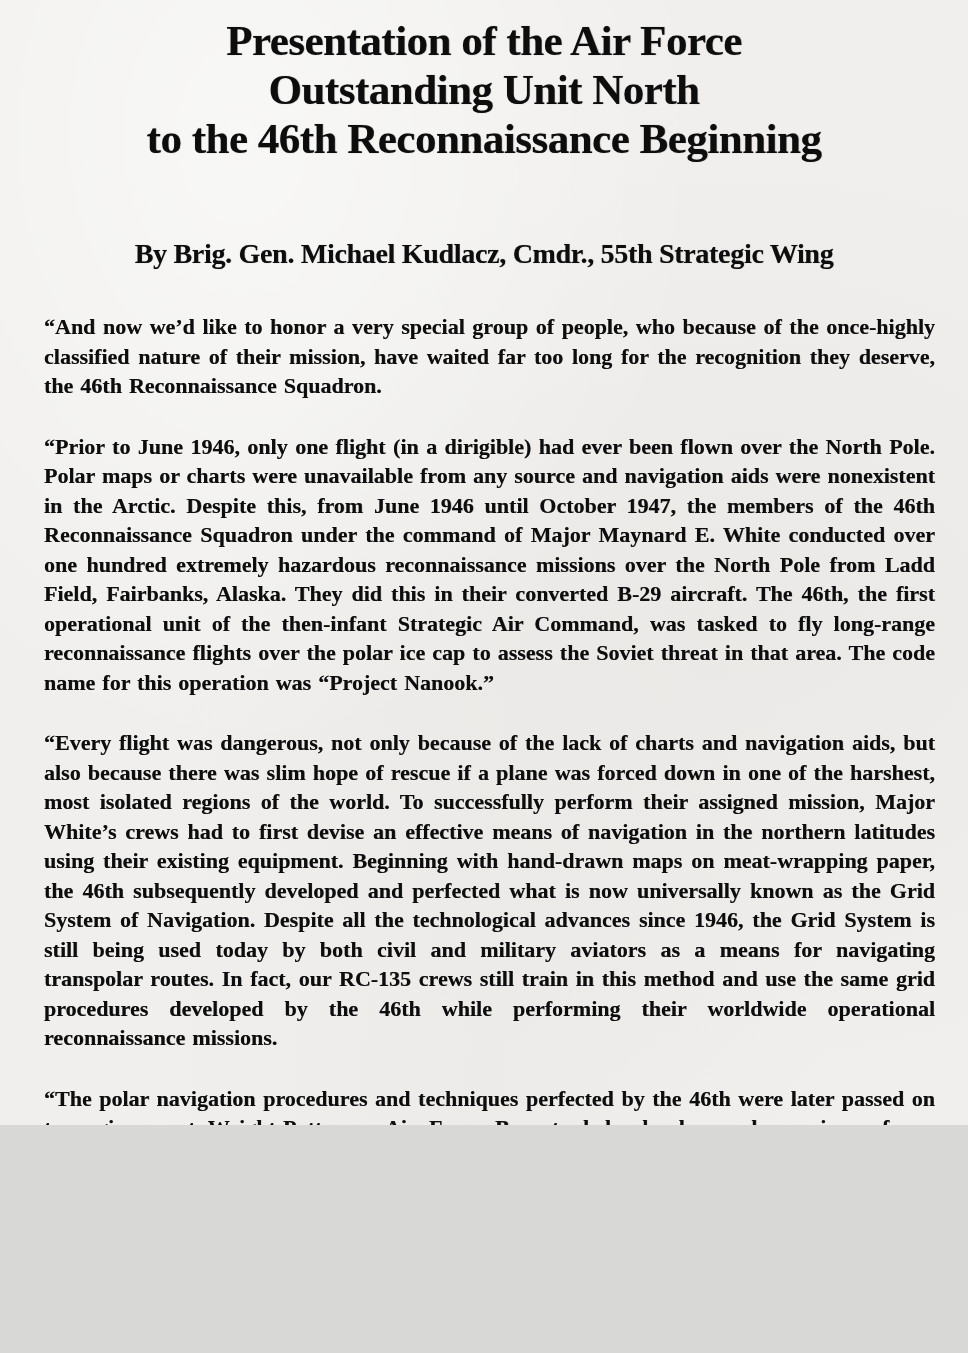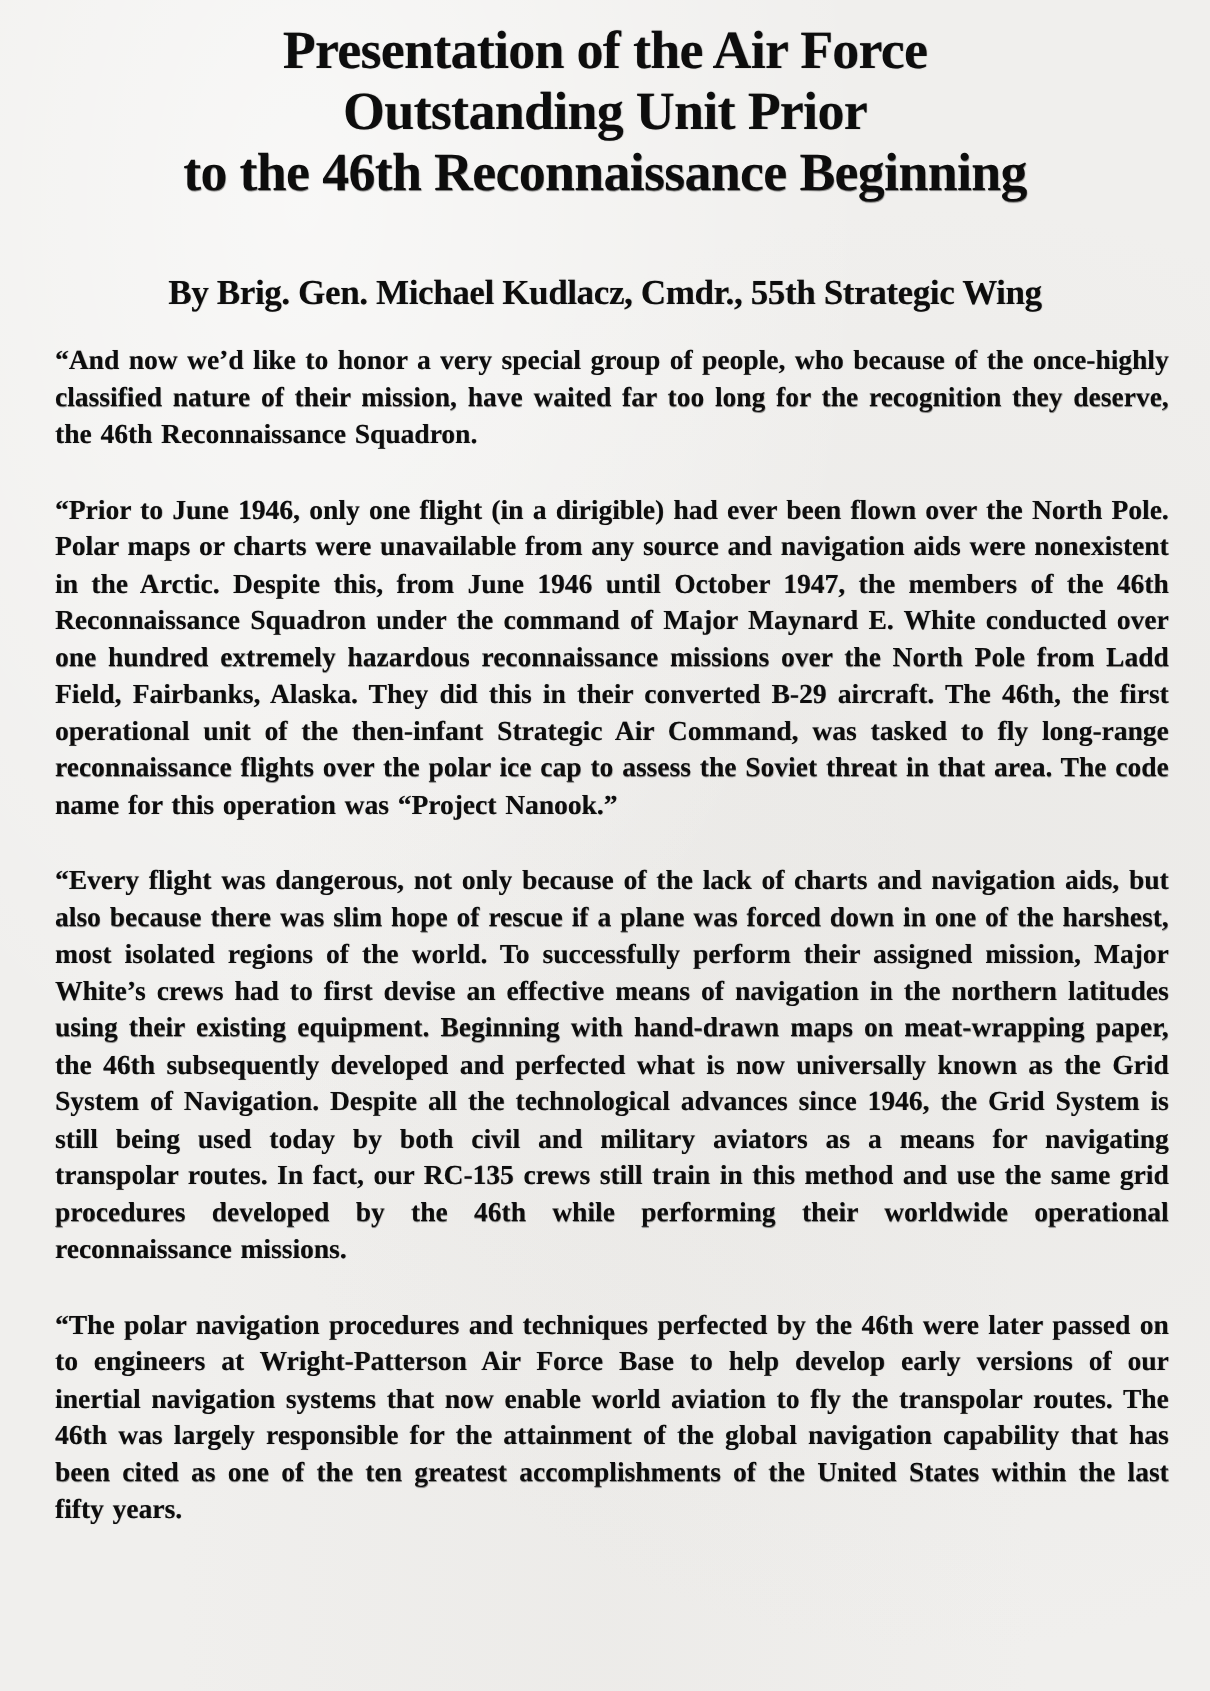--- a/index.html
+++ b/index.html
@@ -3,21 +3,21 @@
 <meta charset="utf-8">
 <style>
   html, body {
     margin: 0;
     padding: 0;
     background: #d8d8d6;
   }
   .page {
     position: relative;
     width: 968px;
-    height: 1353px;
+    height: 1125px;
     margin: 0 auto;
     box-sizing: border-box;
     padding-top: 16px;
     overflow: hidden;
     background:
       radial-gradient(ellipse at 25% 12%, rgba(255,255,255,0.55), rgba(255,255,255,0) 45%),
       radial-gradient(ellipse at 78% 55%, rgba(222,220,216,0.30), rgba(222,220,216,0) 55%),
       radial-gradient(ellipse at 50% 95%, rgba(226,224,220,0.25), rgba(226,224,220,0) 50%),
       #f0efed;
     font-family: "Liberation Serif", "DejaVu Serif", serif;
@@ -25,48 +25,48 @@
     color: #0d0d0d;
   }
   .title {
     text-align: center;
     font-size: 43px;
     line-height: 49px;
     letter-spacing: -0.5px;
     text-shadow: 0.4px 0.4px 0.8px rgba(15,15,15,0.55);
   }
   .byline {
-    margin-top: 54px;
+    margin-top: 73px;
     text-align: center;
     font-size: 28px;
     line-height: 35px;
     letter-spacing: -0.3px;
     text-shadow: 0.3px 0.3px 0.7px rgba(15,15,15,0.5);
   }
   .body-text {
-    margin: 21px 33px 0 44px;
+    margin: 41px 33px 0 44px;
     font-size: 22px;
     line-height: 29.5px;
     text-align: justify;
     text-shadow: 0.3px 0.3px 0.6px rgba(15,15,15,0.5);
   }
   .body-text p {
     margin: 0 0 31px 0;
     word-spacing: 1.5px;
     hyphens: none;
   }
 </style>
 </head>
 <body>
 
 <div class="page">
 
   <header class="title">
     <div>Presentation of the Air Force</div>
-    <div>Outstanding Unit Prior</div>
+    <div>Outstanding Unit North</div>
     <div>to the 46th Reconnaissance Beginning</div>
   </header>
 
   <div class="byline">
     <div>By Brig. Gen. Michael Kudlacz, Cmdr., 55th Strategic Wing</div>
   </div>
 
   <main class="body-text">
     <p>“And now we’d like to honor a very special group of people, who because of the once-highly classified nature of their mission, have waited far too long for the recognition they deserve, the 46th Reconnaissance Squadron.</p>
     <p>“Prior to June 1946, only one flight (in a dirigible) had ever been flown over the North Pole. Polar maps or charts were unavailable from any source and navigation aids were nonexistent in the Arctic. Despite this, from June 1946 until October 1947, the members of the 46th Reconnaissance Squadron under the command of Major Maynard E. White conducted over one hundred extremely hazardous reconnaissance missions over the North Pole from Ladd Field, Fairbanks, Alaska. They did this in their converted B-29 aircraft. The 46th, the first operational unit of the then-infant Strategic Air Command, was tasked to fly long-range reconnaissance flights over the polar ice cap to assess the Soviet threat in that area. The code name for this operation was “Project Nanook.”</p>

